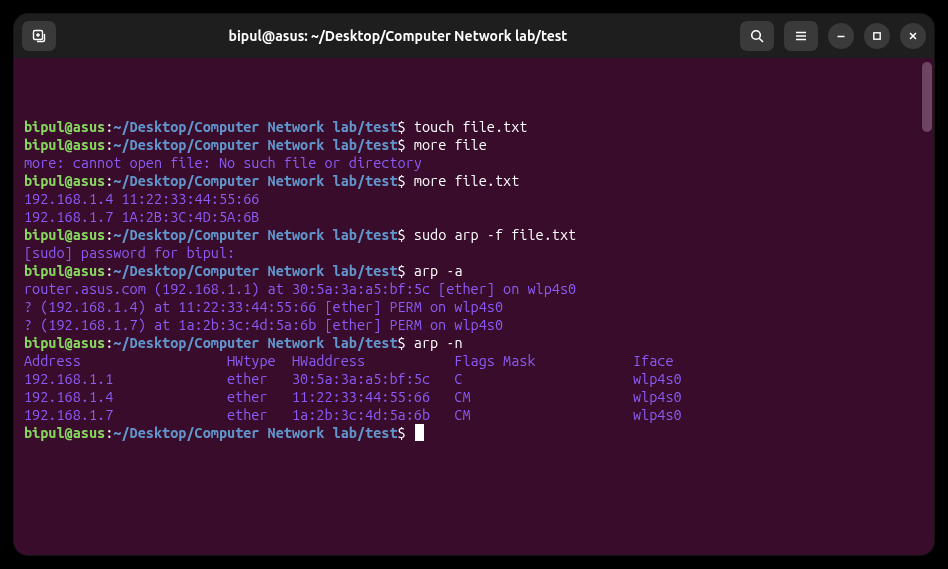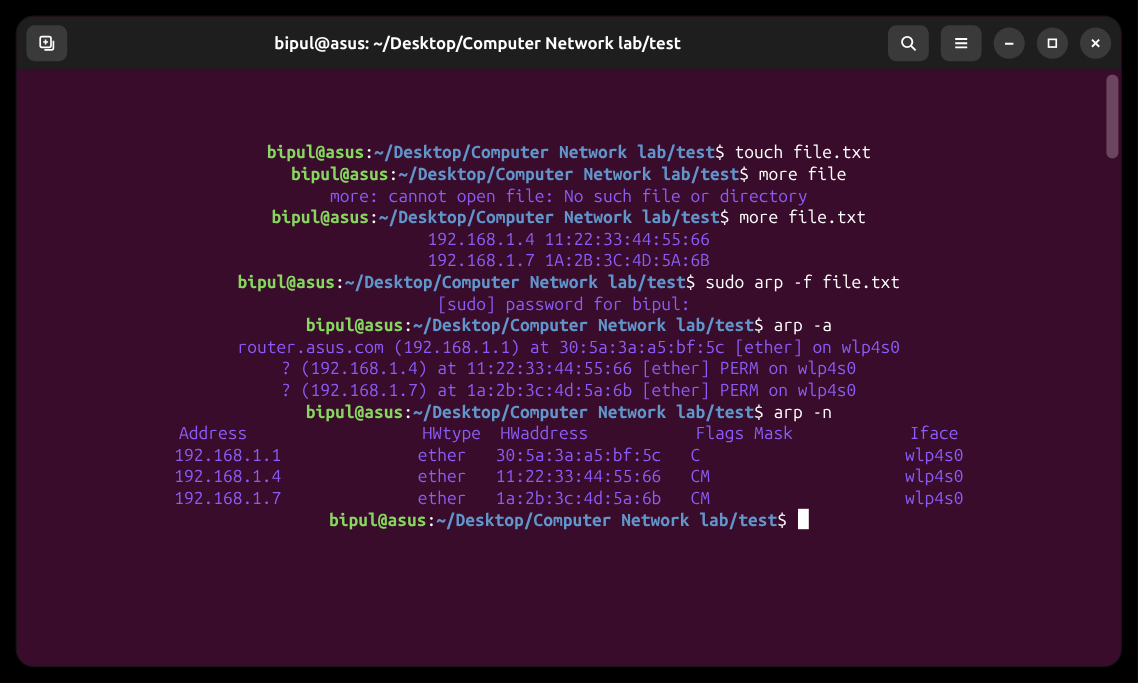--- a/index.html
+++ b/index.html
@@ -90,21 +90,21 @@
     }
     .scrollbar {
       position: absolute;
       right: 2px;
       top: 4px;
       width: 10px;
       height: 70px;
       background: #6c4560;
       border-radius: 5px;
     }
-    .line { display: block; text-align: center; }
+    .line { display: block; }
     .user { color: #87d75f; font-weight: bold; }
     .colon { color: #ffffff; }
     .path { color: #6295cb; font-weight: bold; }
     .dollar { color: #ffffff; }
     .cmd { color: #ffffff; }
     .out { color: #8b5cf6; }
     .cursor {
       display: inline-block;
       width: 9px;
       height: 17px;

